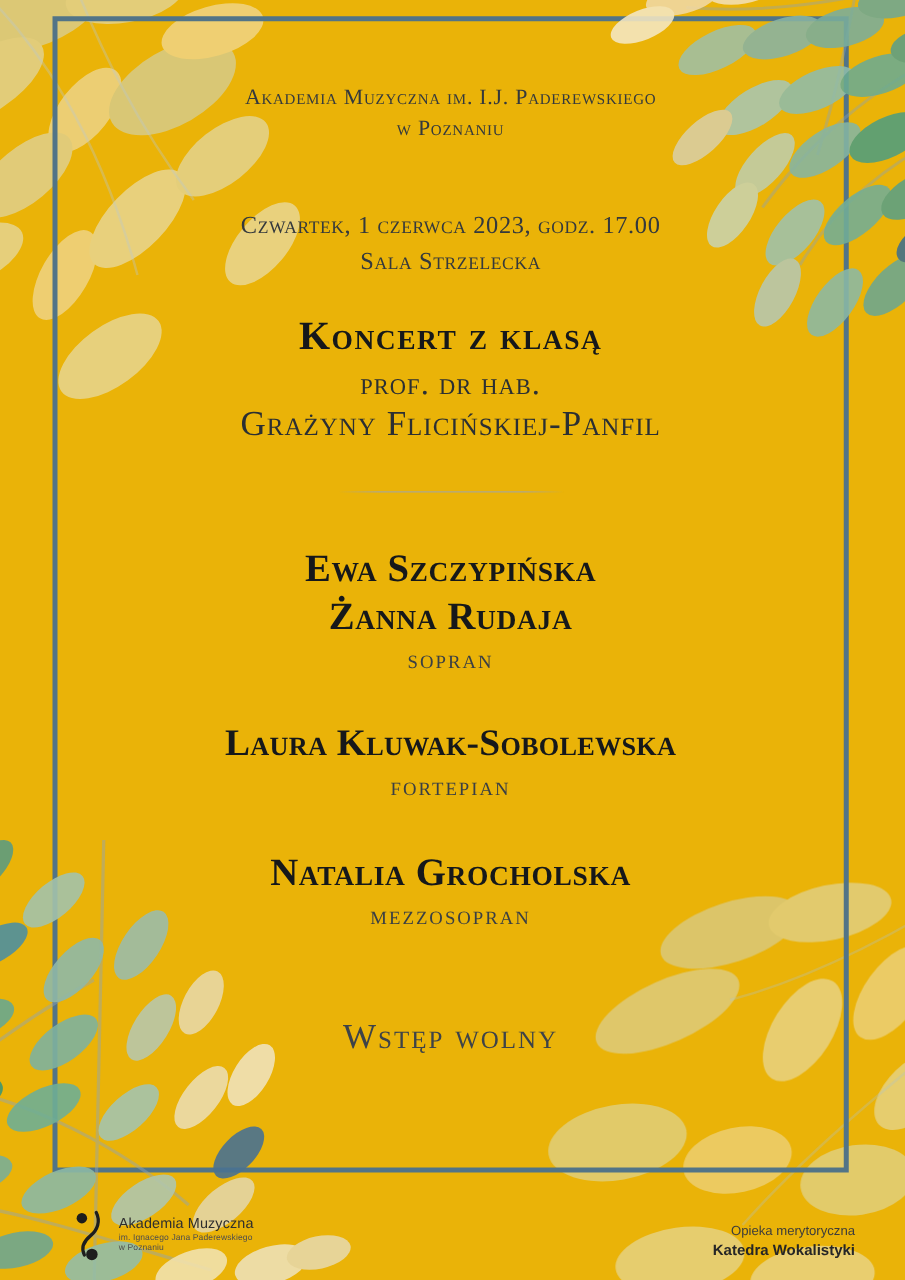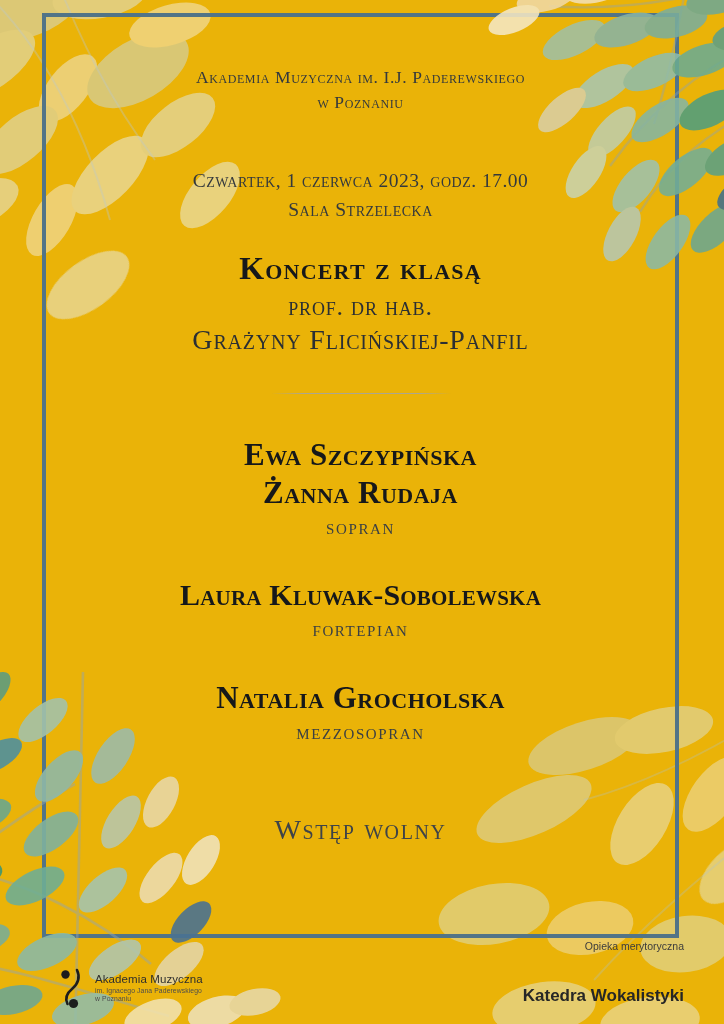--- a/index.html
+++ b/index.html
@@ -189,21 +189,21 @@
   }
 
   #credits {
     position: absolute;
     right: 40px;
     bottom: 16px;
     text-align: right;
     line-height: 1.35;
   }
   #credits-label { font-size: 10.5px; color: #3c3c3c; }
-  #credits-value { font-size: 17px; font-weight: bold; color: #262626; margin-top: 32px; }
+  #credits-value { font-size: 12px; font-weight: bold; color: #262626; }
 </style>
 </head>
 <body>
 
 <div id="poster">
 
   <div class="deco" id="deco-top-left">
     <svg viewBox="0 0 300 360" width="300" height="360">
       <g opacity="0.50">
         <ellipse cx="70" cy="40" rx="55" ry="26" fill="#cfdde2" transform="rotate(-22 70 40)"></ellipse>

